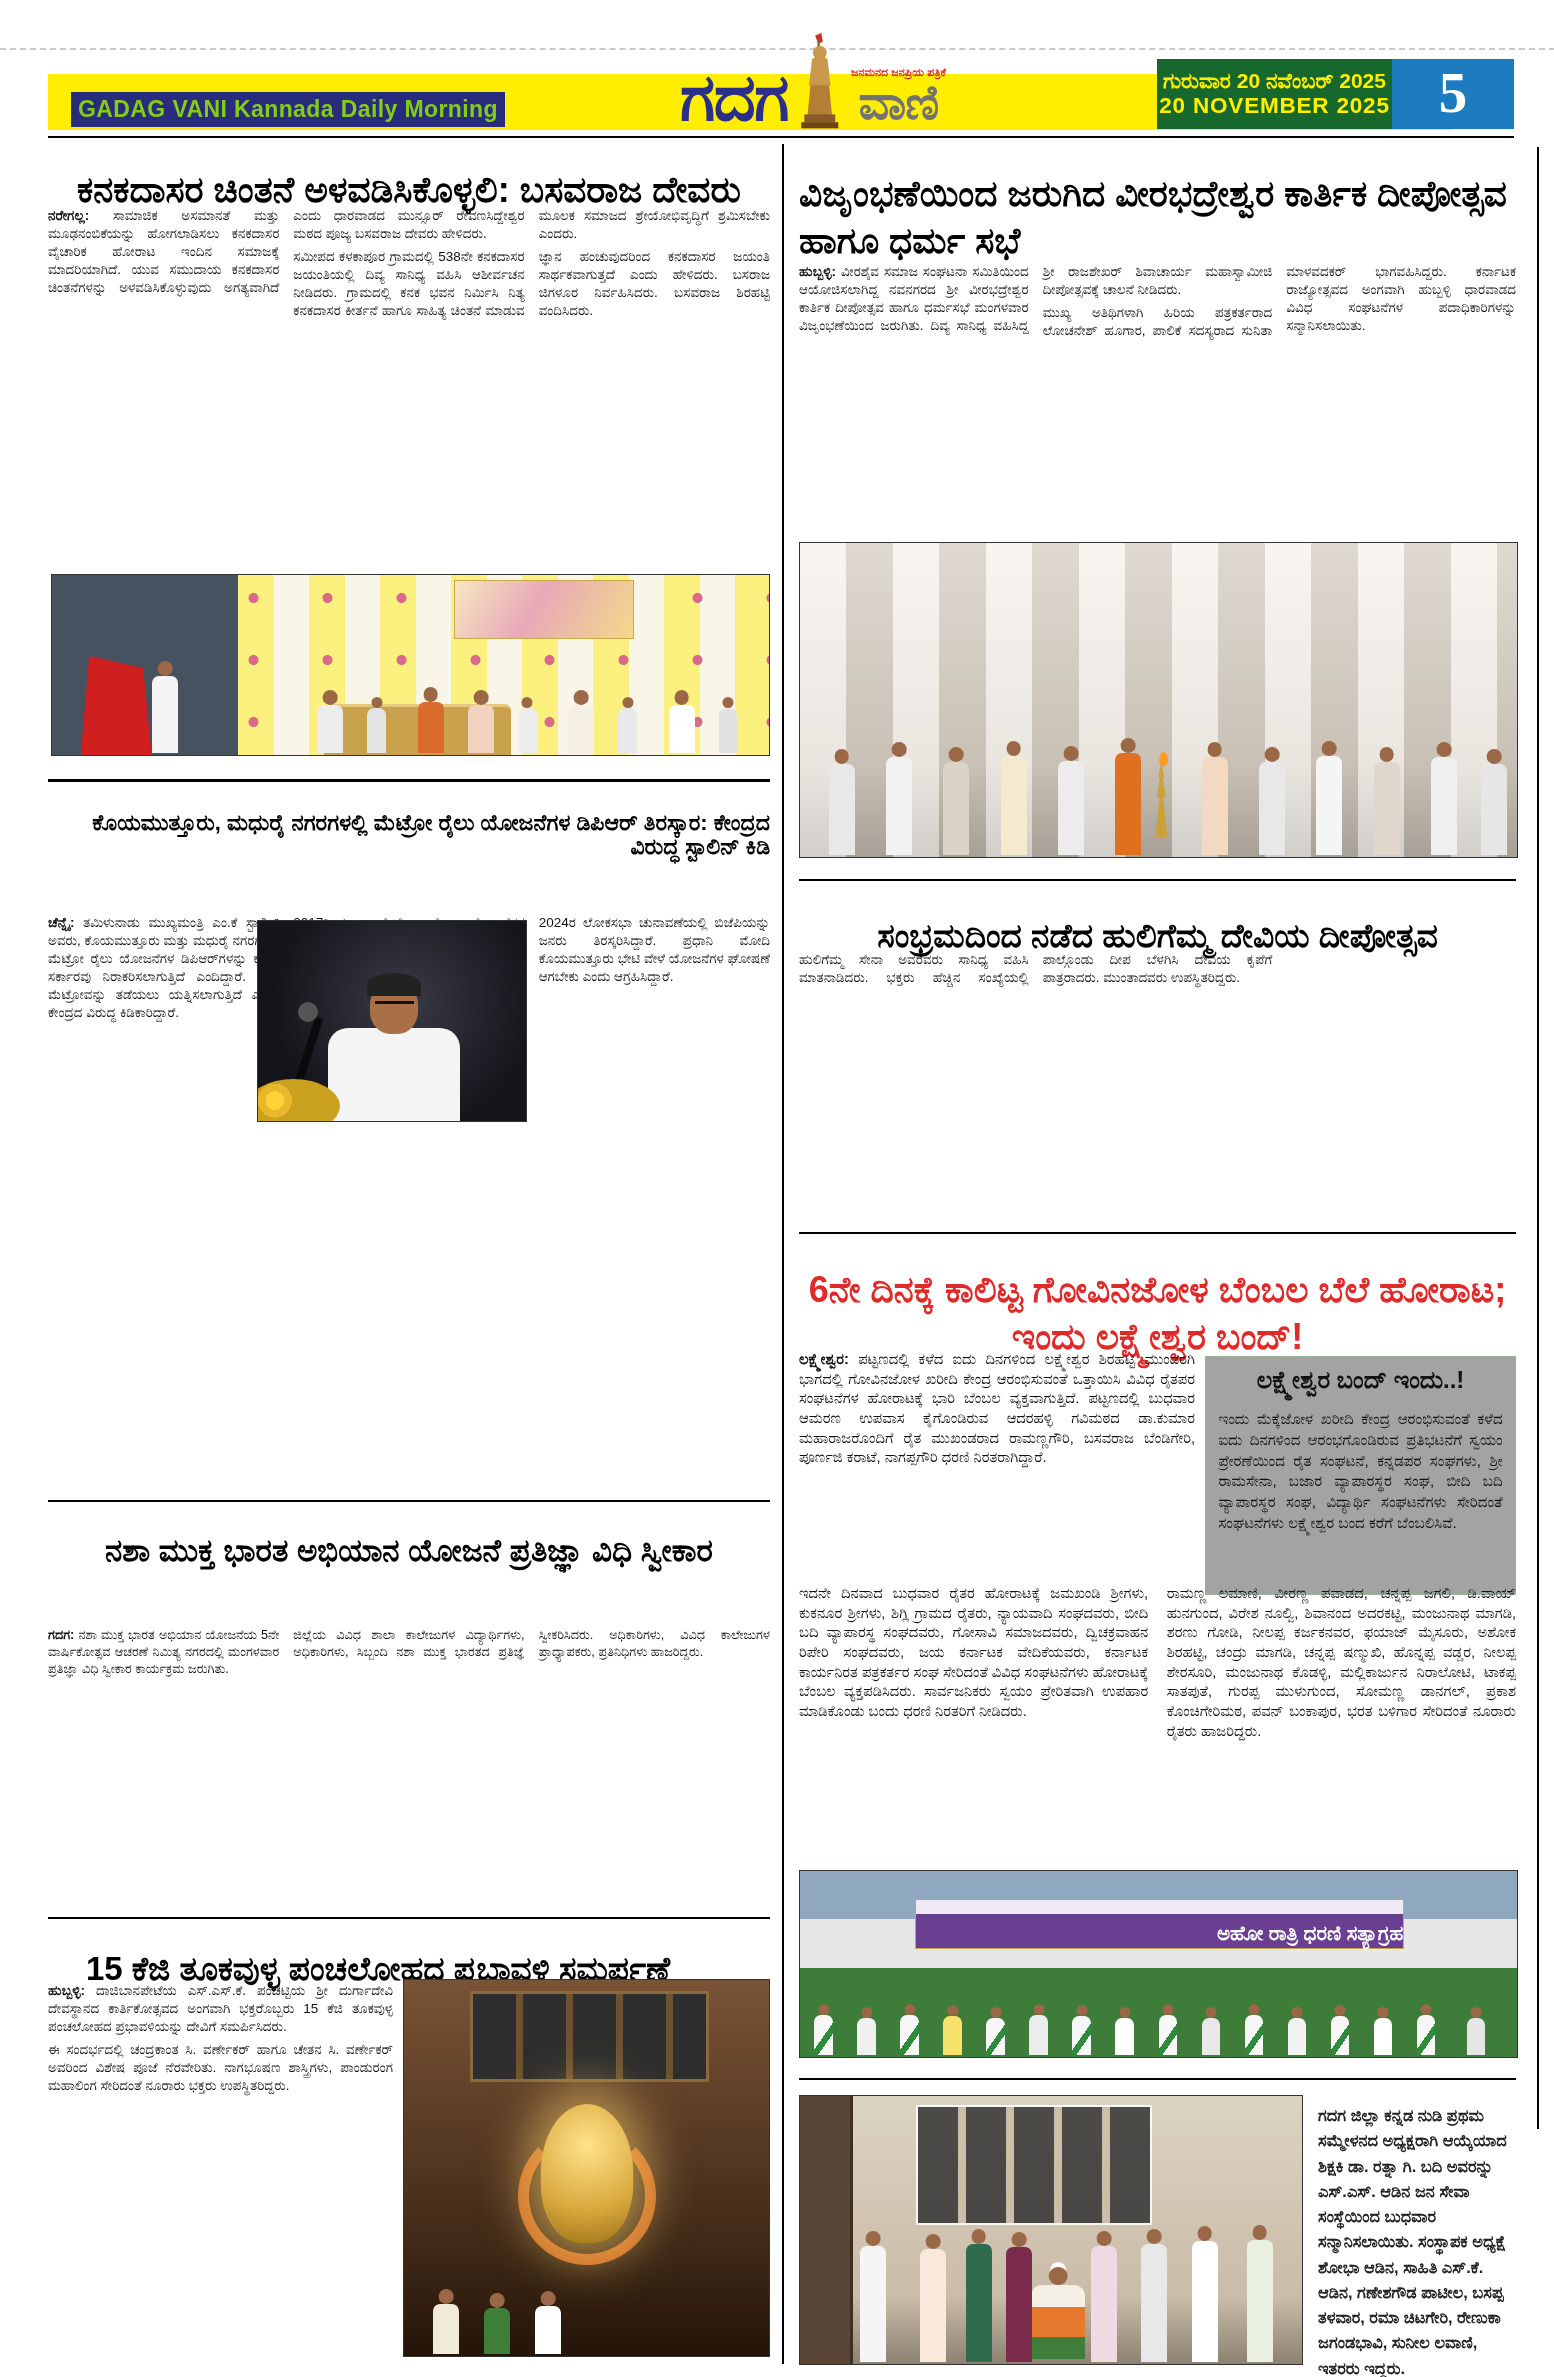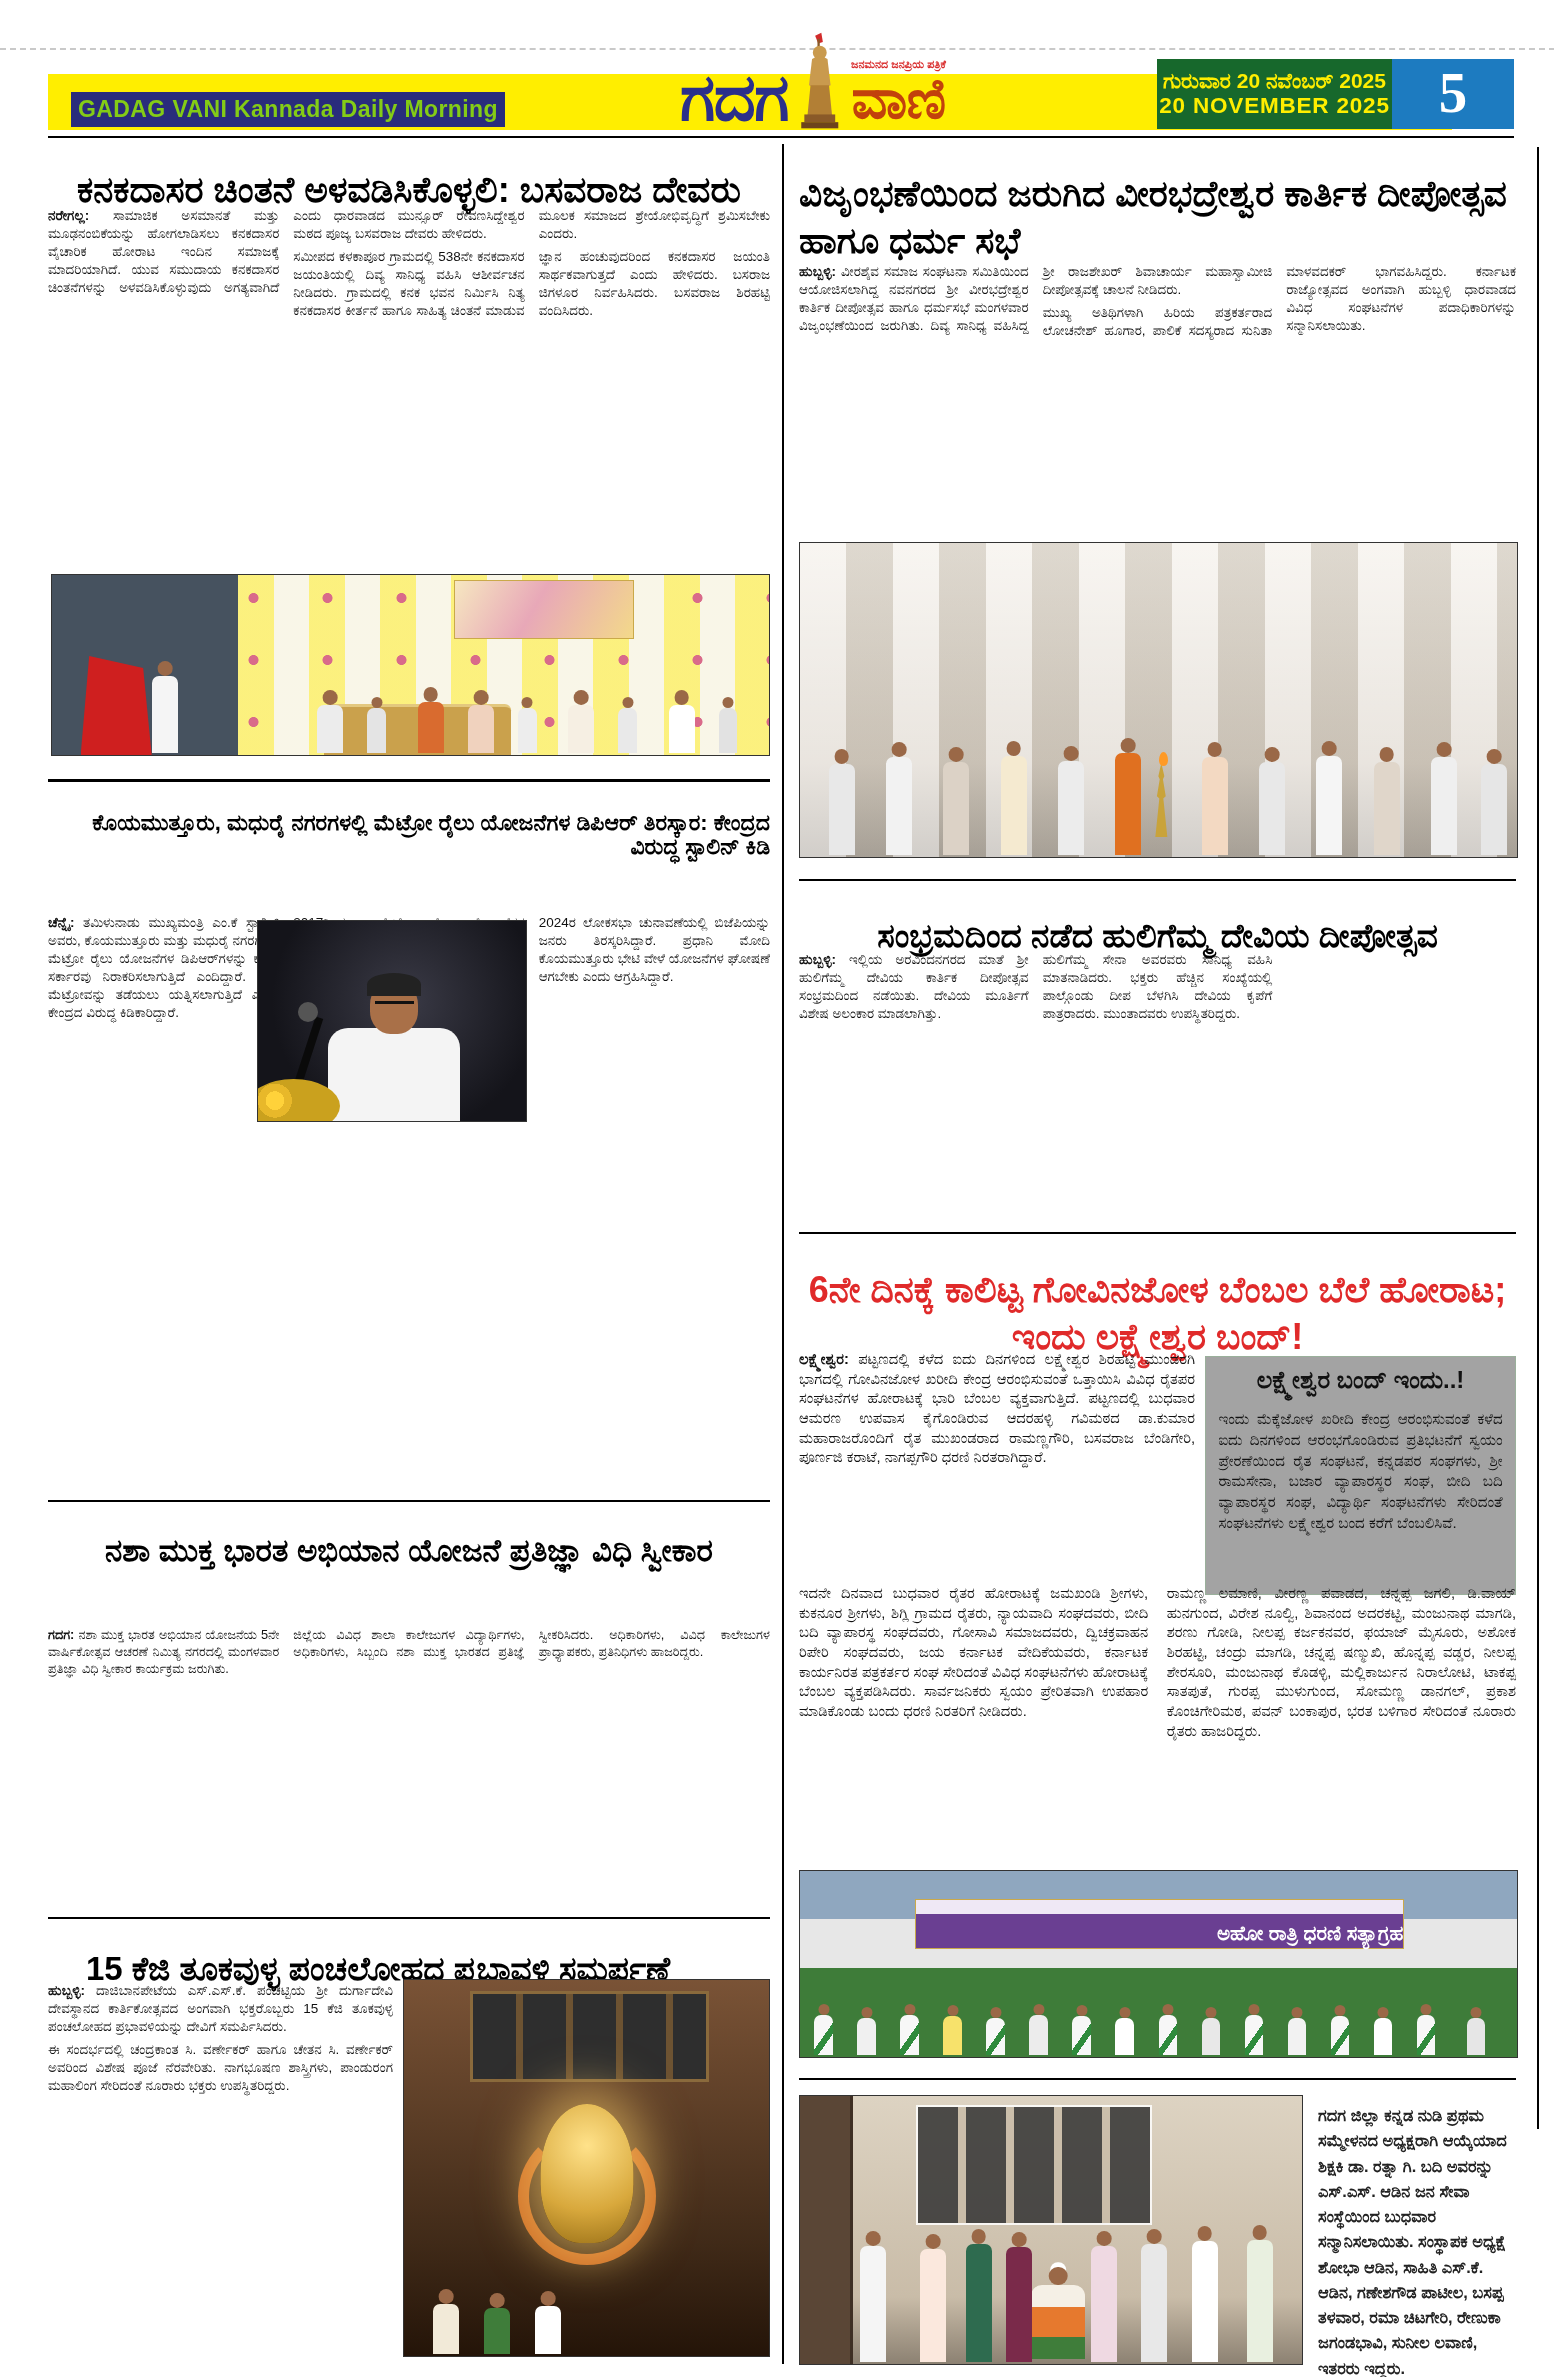--- a/index.html
+++ b/index.html
@@ -9,21 +9,21 @@
   
   #trimline{left:0;top:48px;width:1555px;border-top:2.3px dashed #c9c9c9;}
   #yellowband{left:48px;top:74px;width:1404px;height:56px;background:#ffee00;}
   #bannerbox{left:71px;top:92px;width:434px;height:35px;background:#292c7c;color:#84cc16;
              font-weight:bold;font-size:23px;text-align:center;line-height:35px;letter-spacing:0.4px;}
   #logo{left:680px;top:26px;width:387px;height:104px;display:flex;align-items:flex-end;}
   #logo .prefix{font-size:65px;font-weight:bold;color:#2b2f8a;line-height:1;letter-spacing:-1.5px;}
   #logo .statue{width:54px;height:99px;margin:0 4.6px;}
   #logo .suffixwrap{display:flex;flex-direction:column;align-items:center;padding-bottom:3.1px;}
   #logo .tagline{font-size:11px;color:#d92b2b;font-weight:bold;white-space:nowrap;}
-  #logo .suffix{font-size:56px;font-weight:bold;color:#c2410c;line-height:1;letter-spacing:-0.8px;}
+  #logo .suffix{font-size:48px;font-weight:bold;color:#737373;line-height:1;letter-spacing:-0.8px;}
   #datebox{left:1157px;top:59px;width:235px;height:70px;background:#17682c;color:#ffee00;
            display:flex;flex-direction:column;justify-content:center;text-align:center;}
   #datebox .d1{font-size:21px;font-weight:bold;}
   #datebox .d2{font-size:22.5px;font-weight:bold;letter-spacing:0.8px;}
   #pagebox{left:1392px;top:59px;width:122px;height:70px;background:#1d7bc0;color:#fff;
            font-size:57px;font-weight:bold;text-align:center;line-height:68px;font-family:"Liberation Serif",serif;}
   #headrule{left:48px;top:136px;width:1466px;height:1.5px;background:#000;}
   #coldivider{left:782px;top:144px;width:1.5px;height:2220px;background:#000;}
   #rightedge{left:1537px;top:147px;width:2.3px;height:1982px;background:#000;}
   
@@ -255,22 +255,20 @@
       <i class="person" style="left: 64%; height: 93px; background: rgb(232, 232, 232);"></i>
       <i class="person" style="left: 72%; height: 99px; background: rgb(245, 245, 245);"></i>
       <i class="person" style="left: 80%; height: 93px; background: rgb(224, 214, 202);"></i>
       <i class="person" style="left: 88%; height: 98px; background: rgb(239, 239, 239);"></i>
       <i class="person" style="left: 95%; height: 91px; background: rgb(230, 230, 230);"></i>
     </div>
   <div class="abs rule" id="ruleE"></div>
 
   <h1 class="abs hl" id="hlF">ಸಂಭ್ರಮದಿಂದ ನಡೆದ ಹುಲಿಗೆಮ್ಮ ದೇವಿಯ ದೀಪೋತ್ಸವ</h1>
   <div class="abs body-txt cols3" id="bodyF">
-    <p><span class="dateline">ಹುಬ್ಬಳ್ಳಿ:</span>
-       <span>ಇಲ್ಲಿಯ ಅರವಿಂದನಗರದ ಮಾತೆ ಶ್ರೀ ಹುಲಿಗೆಮ್ಮ ದೇವಿಯ ಕಾರ್ತಿಕ ದೀಪೋತ್ಸವ ಸಂಭ್ರಮದಿಂದ ನಡೆಯಿತು. ದೇವಿಯ ಮೂರ್ತಿಗೆ ವಿಶೇಷ ಅಲಂಕಾರ ಮಾಡಲಾಗಿತ್ತು.</span></p>
     <p>ಹುಲಿಗೆಮ್ಮ ಸೇನಾ ಅವರವರು ಸಾನಿಧ್ಯ ವಹಿಸಿ ಮಾತನಾಡಿದರು. ಭಕ್ತರು ಹೆಚ್ಚಿನ ಸಂಖ್ಯೆಯಲ್ಲಿ ಪಾಲ್ಗೊಂಡು ದೀಪ ಬೆಳಗಿಸಿ ದೇವಿಯ ಕೃಪೆಗೆ ಪಾತ್ರರಾದರು. ಮುಂತಾದವರು ಉಪಸ್ಥಿತರಿದ್ದರು.</p>
   </div>
   <div class="abs rule" id="ruleF"></div>
 
   <h1 class="abs hl" id="hlG">6ನೇ ದಿನಕ್ಕೆ ಕಾಲಿಟ್ಟ ಗೋವಿನಜೋಳ ಬೆಂಬಲ ಬೆಲೆ ಹೋರಾಟ; ಇಂದು ಲಕ್ಷ್ಮೇಶ್ವರ ಬಂದ್!</h1>
   <div class="abs body-txt" id="bodyG1">
     <p><span class="dateline">ಲಕ್ಷ್ಮೇಶ್ವರ:</span>
        <span>ಪಟ್ಟಣದಲ್ಲಿ ಕಳೆದ ಐದು ದಿನಗಳಿಂದ ಲಕ್ಷ್ಮೇಶ್ವರ ಶಿರಹಟ್ಟಿ ಮುಂಡರಗಿ ಭಾಗದಲ್ಲಿ ಗೋವಿನಜೋಳ ಖರೀದಿ ಕೇಂದ್ರ ಆರಂಭಿಸುವಂತೆ ಒತ್ತಾಯಿಸಿ ವಿವಿಧ ರೈತಪರ ಸಂಘಟನೆಗಳ ಹೋರಾಟಕ್ಕೆ ಭಾರಿ ಬೆಂಬಲ ವ್ಯಕ್ತವಾಗುತ್ತಿದೆ. ಪಟ್ಟಣದಲ್ಲಿ ಬುಧವಾರ ಆಮರಣ ಉಪವಾಸ ಕೈಗೊಂಡಿರುವ ಆದರಹಳ್ಳಿ ಗವಿಮಠದ ಡಾ.ಕುಮಾರ ಮಹಾರಾಜರೊಂದಿಗೆ ರೈತ ಮುಖಂಡರಾದ ರಾಮಣ್ಣಗೌರಿ, ಬಸವರಾಜ ಬೆಂಡಿಗೇರಿ, ಪೂರ್ಣಜಿ ಕರಾಟೆ, ನಾಗಪ್ಪಗೌರಿ ಧರಣಿ ನಿರತರಾಗಿದ್ದಾರೆ.</span></p>
   </div>
   <div class="abs" id="bandhbox">

